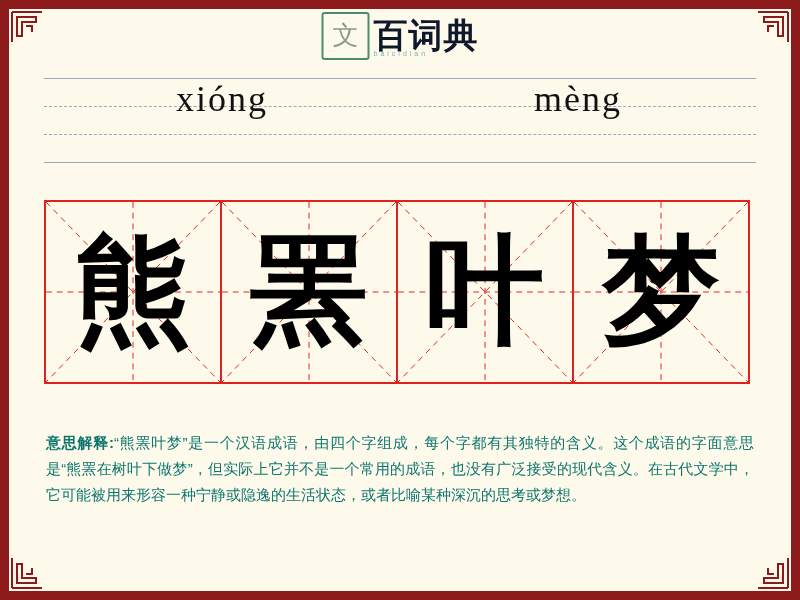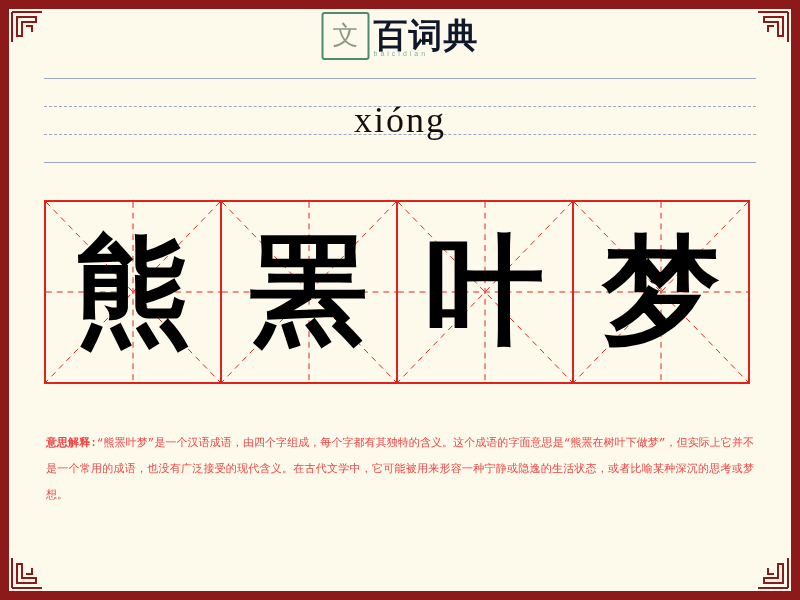--- a/index.html
+++ b/index.html
@@ -108,21 +108,20 @@
   .pline.l1 { top: 0px; }
   .pline.l2 { top: 28px; }
   .pline.l3 { top: 56px; }
   .pline.l4 { top: 84px; }
   .pinyin-row {
     position: absolute;
     left: 0; right: 0;
     top: 0;
     height: 84px;
     display: flex;
-    align-items: center;
     justify-content: space-around;
   }
   .pinyin-cell {
     flex: 1 1 0;
     text-align: center;
     font-size: 36px;
     color: #111;
     font-family: "Liberation Serif", serif;
     letter-spacing: 2px;
   }
@@ -163,24 +162,24 @@
     font-family: "Liberation Serif", serif;
     font-weight: bold;
   }
 
   
   .explain {
     position: absolute;
     left: 46px;
     top: 430px;
     width: 708px;
-    font-size: 11px;
+    font-size: 15px;
     line-height: 26px;
-    color: #ef4444;
-    font-family: Liberation Mono, monospace;
+    color: #0f766e;
+    font-family: Liberation Sans, sans-serif;
     text-align: justify;
   }
   .explain b {
     font-weight: bold;
   }
 </style>
 </head>
 <body>
 
 <div class="page-border"></div>
@@ -223,20 +222,21 @@
   <div class="logo-sub">baicidian</div>
 </div>
 
 <div class="pinyin-block">
   <div class="pline l1"></div>
   <div class="pline dashed l2"></div>
   <div class="pline dashed l3"></div>
   <div class="pline l4"></div>
   <div class="pinyin-row">
     <div class="pinyin-cell">xióng</div>
+    <div class="pinyin-cell">mèng</div>
   </div>
 </div>
 
 <div class="char-grid">
   <div class="char-cell">
     <svg class="guides" viewBox="0 0 178 184" preserveAspectRatio="none">
       <line x1="0" y1="0" x2="178" y2="184" stroke="#e2211c" stroke-width="1" stroke-dasharray="6,5"></line>
       <line x1="178" y1="0" x2="0" y2="184" stroke="#e2211c" stroke-width="1" stroke-dasharray="6,5"></line>
       <line x1="0" y1="92" x2="178" y2="92" stroke="#e2211c" stroke-width="1" stroke-dasharray="6,5"></line>
       <line x1="89" y1="0" x2="89" y2="184" stroke="#e2211c" stroke-width="1" stroke-dasharray="6,5"></line>

